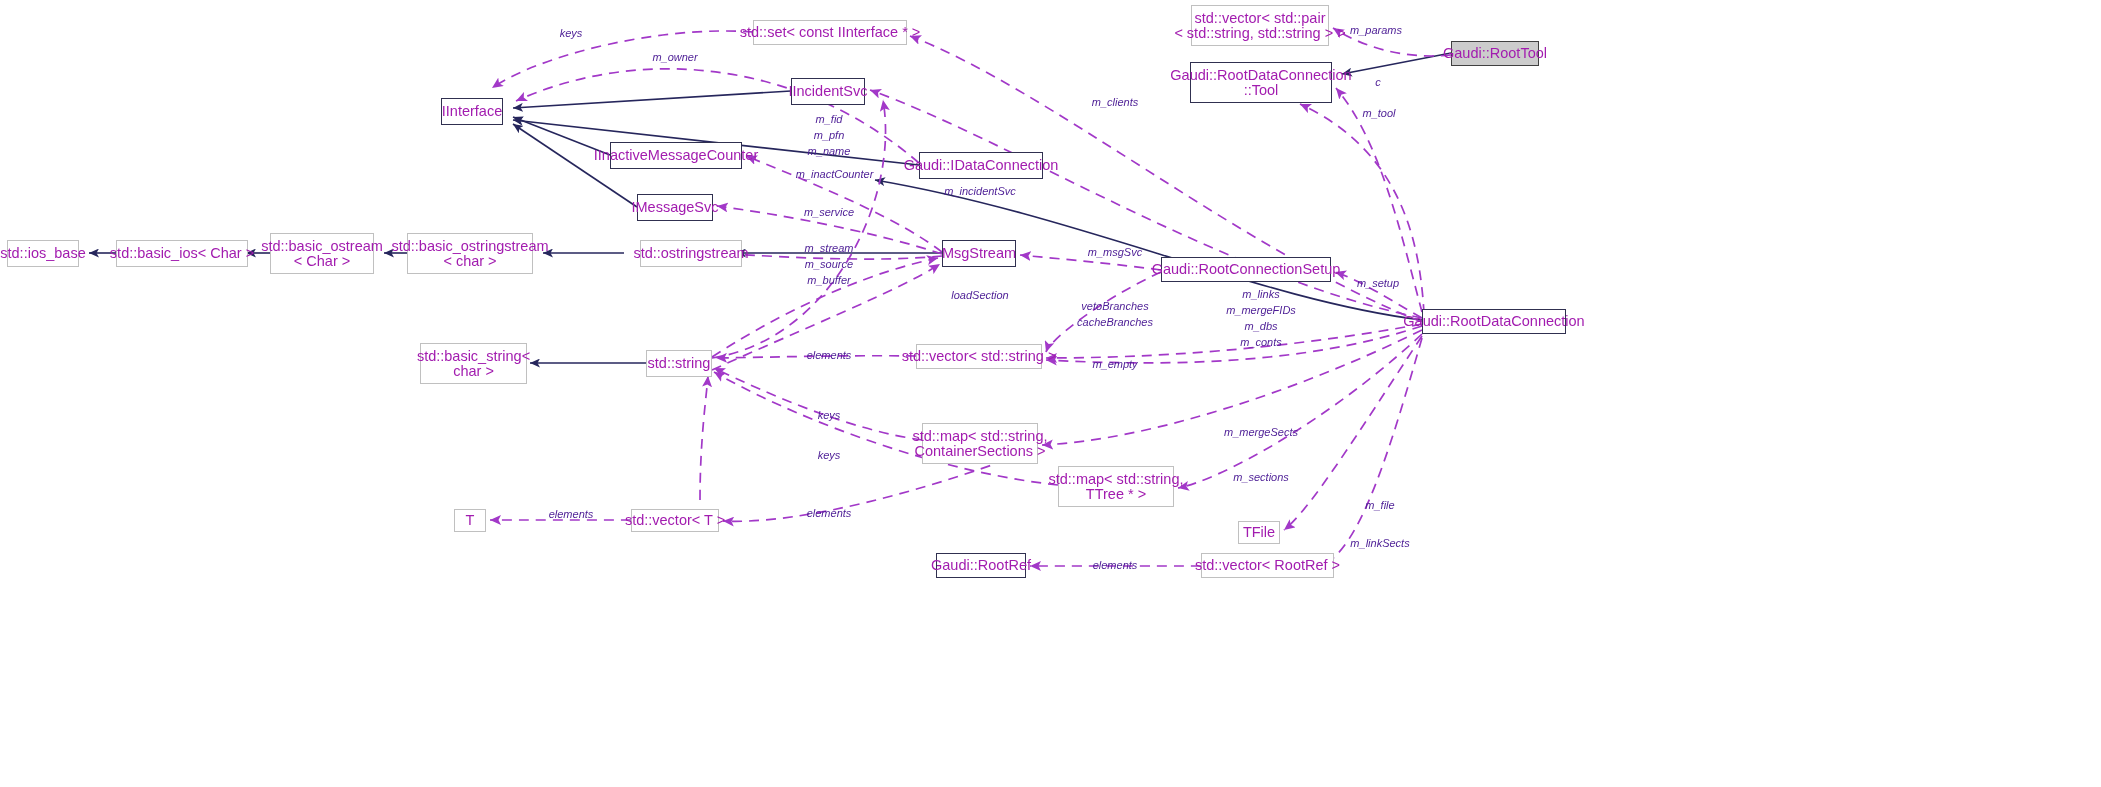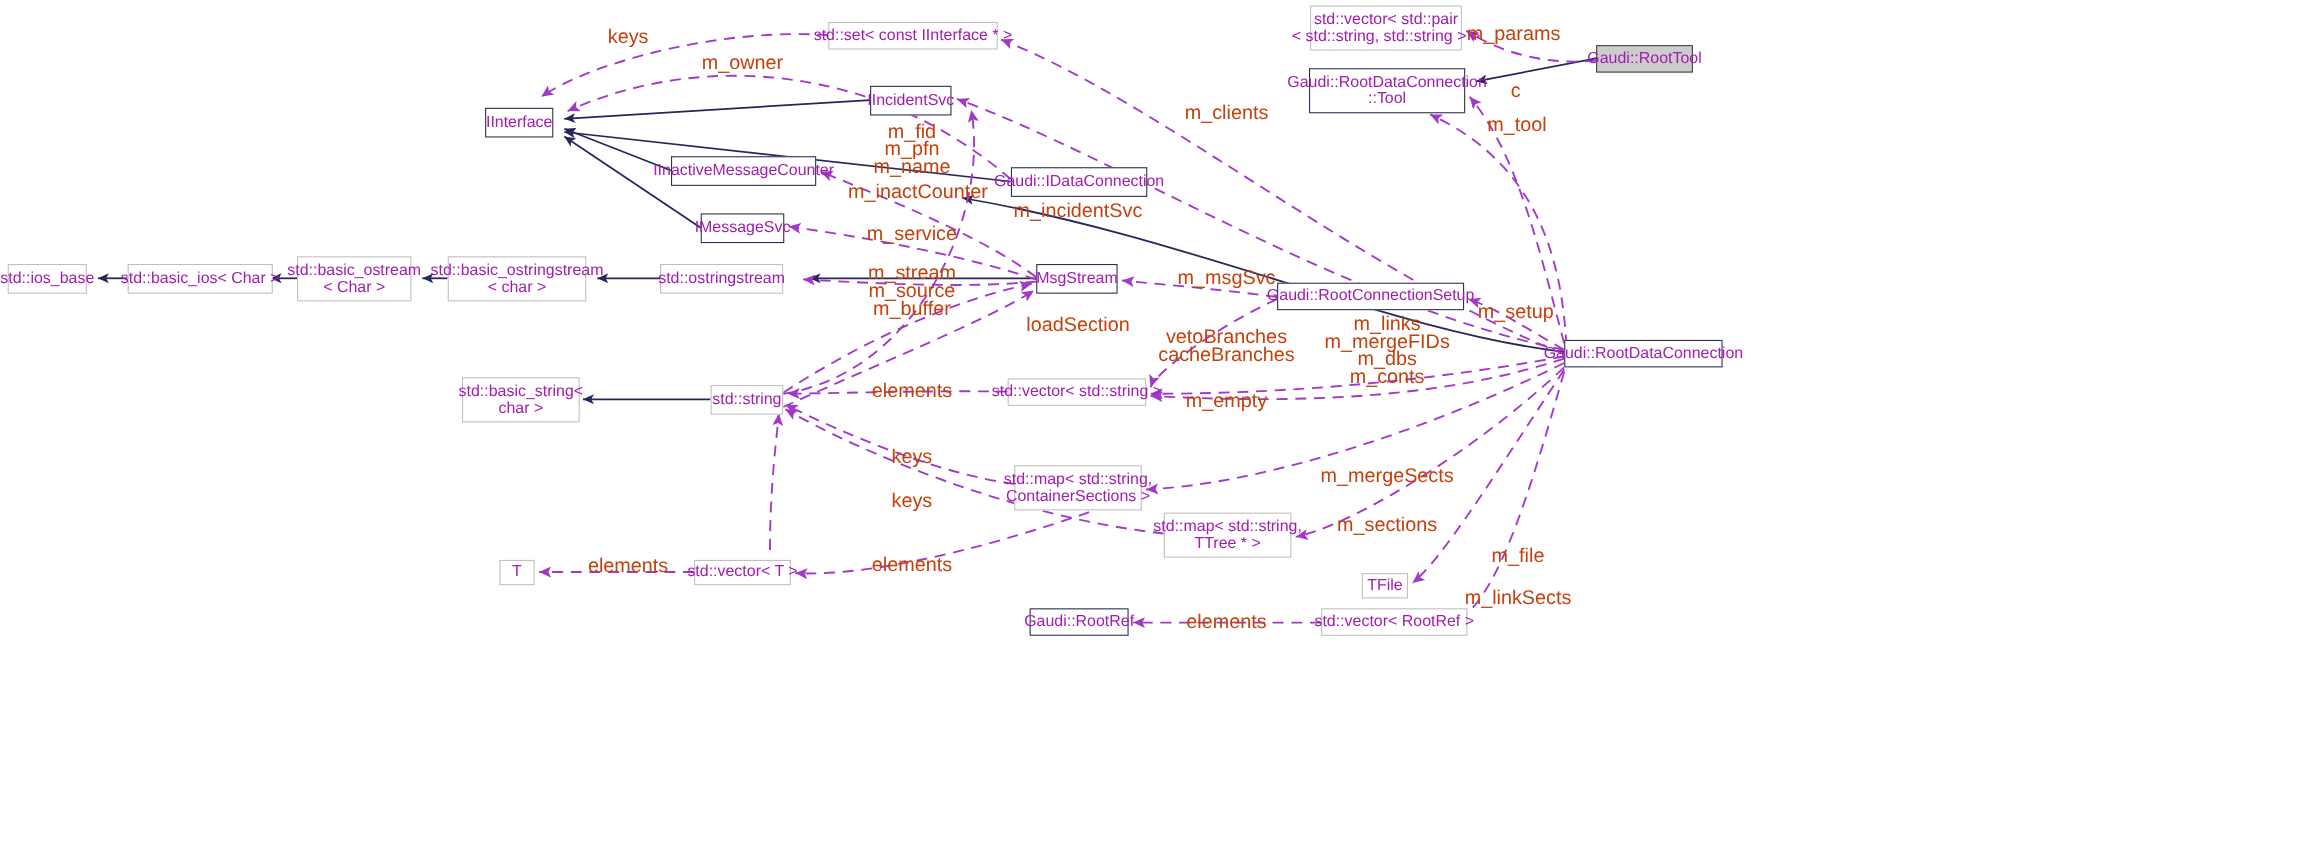--- a/index.html
+++ b/index.html
@@ -44,27 +44,28 @@
   .node.doc {
     border: 1.6px solid #303050;
   }
   
   .node.current {
     border: 1.6px solid #404040;
     background: #cccccc;
   }
   .elabel {
     position: absolute;
-    font-size: 18px;
+    font-size: 11px;
     line-height: 16px;
-    color: #c2410c;
+    color: #4c1d95;
     white-space: pre;
     text-align: center;
     transform: translateX(-50%);
     pointer-events: none;
+    font-style: italic;
   }
 </style>
 </head>
 <body>
 
 <div id="canvas">
 
   <svg class="edges" viewBox="0 0 2101 787">
     <defs>
       <marker id="arrInherit" markerWidth="11" markerHeight="9" refX="10" refY="4.5" orient="auto" markerUnits="userSpaceOnUse">
@@ -150,21 +151,21 @@
       <path d="M1424,314 C1420,240 1400,150 1300,104"></path>
     </g>
   </svg>
 
   <div class="node plain" style="left:7px;top:240px;width:72px;height:27px;">std::ios_base</div>
   <div class="node plain" style="left:116px;top:240px;width:132px;height:27px;">std::basic_ios&lt; Char &gt;</div>
   <div class="node plain" style="left:270px;top:233px;width:104px;height:41px;">std::basic_ostream
 &lt; Char &gt;</div>
   <div class="node plain" style="left:407px;top:233px;width:126px;height:41px;">std::basic_ostringstream
 &lt; char &gt;</div>
-  <div class="node plain" style="left:600px;top:240px;width:112px;height:27px;">std::ostringstream</div>
+  <div class="node plain" style="left:640px;top:240px;width:102px;height:27px;">std::ostringstream</div>
   <div class="node plain" style="left:420px;top:343px;width:107px;height:41px;">std::basic_string&lt;
 char &gt;</div>
   <div class="node plain" style="left:646px;top:350px;width:66px;height:27px;">std::string</div>
   <div class="node doc" style="left:441px;top:98px;width:62px;height:27px;">IInterface</div>
   <div class="node doc" style="left:610px;top:142px;width:132px;height:27px;">IInactiveMessageCounter</div>
   <div class="node doc" style="left:637px;top:194px;width:76px;height:27px;">IMessageSvc</div>
   <div class="node doc" style="left:791px;top:78px;width:74px;height:27px;">IIncidentSvc</div>
   <div class="node plain" style="left:753px;top:20px;width:154px;height:25px;">std::set&lt; const IInterface * &gt;</div>
   <div class="node doc" style="left:942px;top:240px;width:74px;height:27px;">MsgStream</div>
   <div class="node doc" style="left:919px;top:152px;width:124px;height:27px;">Gaudi::IDataConnection</div>

